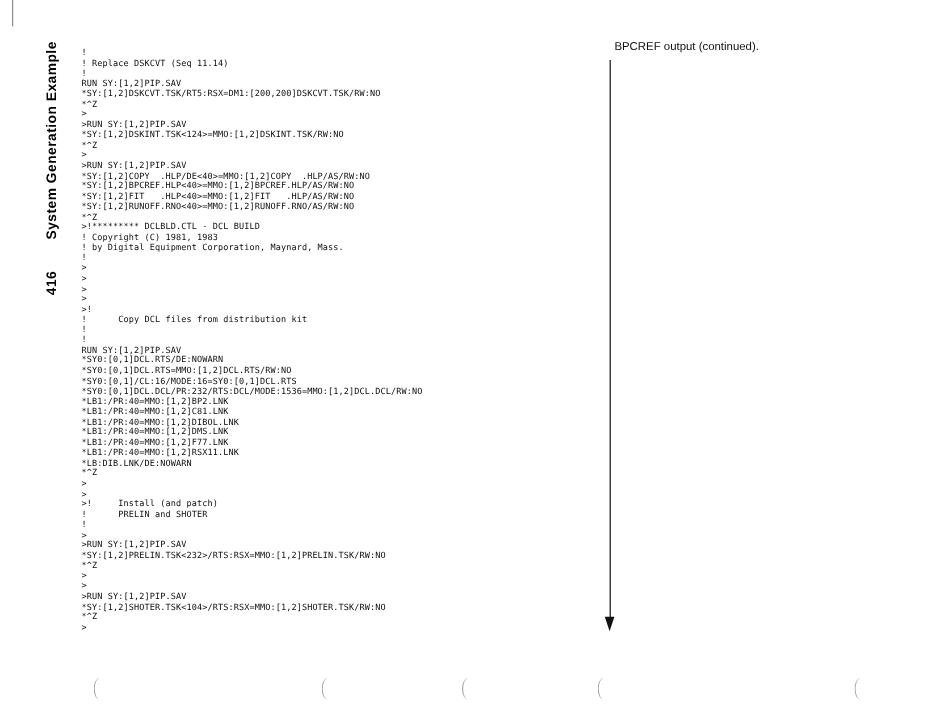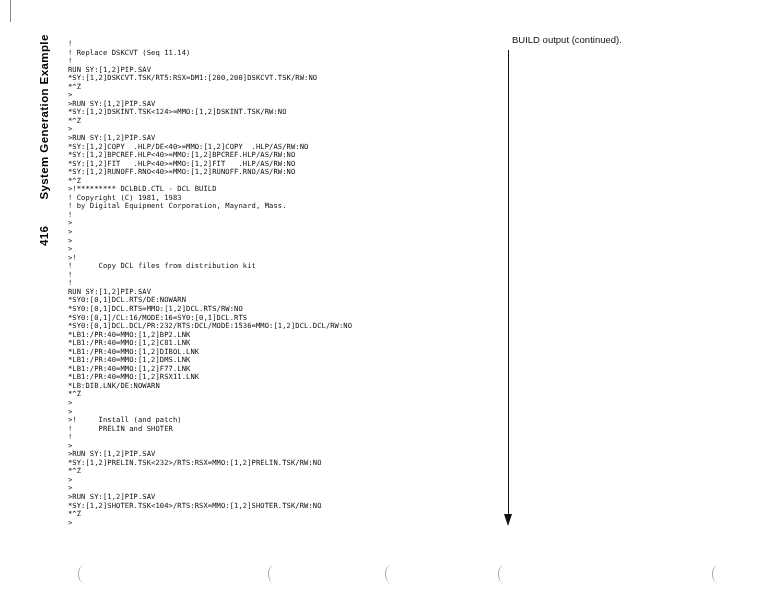--- a/index.html
+++ b/index.html
@@ -122,21 +122,21 @@
 <div class="page">
 
   <div class="corner-tick"></div>
 
   <div class="side-head">
     <span class="pagenum">416</span><span>System Generation Example</span>
   </div>
 
   <div class="listing"><div class="line">!</div><div class="line">! Replace DSKCVT (Seq 11.14)</div><div class="line">!</div><div class="line">RUN SY:[1,2]PIP.SAV</div><div class="line">*SY:[1,2]DSKCVT.TSK/RT5:RSX=DM1:[200,200]DSKCVT.TSK/RW:NO</div><div class="line">*^Z</div><div class="line">&gt; </div><div class="line">&gt;RUN SY:[1,2]PIP.SAV</div><div class="line">*SY:[1,2]DSKINT.TSK&lt;124&gt;=MMO:[1,2]DSKINT.TSK/RW:NO</div><div class="line">*^Z</div><div class="line">&gt; </div><div class="line">&gt;RUN SY:[1,2]PIP.SAV</div><div class="line">*SY:[1,2]COPY  .HLP/DE&lt;40&gt;=MMO:[1,2]COPY  .HLP/AS/RW:NO</div><div class="line">*SY:[1,2]BPCREF.HLP&lt;40&gt;=MMO:[1,2]BPCREF.HLP/AS/RW:NO</div><div class="line">*SY:[1,2]FIT   .HLP&lt;40&gt;=MMO:[1,2]FIT   .HLP/AS/RW:NO</div><div class="line">*SY:[1,2]RUNOFF.RNO&lt;40&gt;=MMO:[1,2]RUNOFF.RNO/AS/RW:NO</div><div class="line">*^Z</div><div class="line">&gt;!********* DCLBLD.CTL - DCL BUILD</div><div class="line">! Copyright (C) 1981, 1983</div><div class="line">! by Digital Equipment Corporation, Maynard, Mass.</div><div class="line">!</div><div class="line">&gt; </div><div class="line">&gt; </div><div class="line">&gt; </div><div class="line">&gt; </div><div class="line">&gt;!</div><div class="line">!      Copy DCL files from distribution kit</div><div class="line">!</div><div class="line">!</div><div class="line">RUN SY:[1,2]PIP.SAV</div><div class="line">*SY0:[0,1]DCL.RTS/DE:NOWARN</div><div class="line">*SY0:[0,1]DCL.RTS=MMO:[1,2]DCL.RTS/RW:NO</div><div class="line">*SY0:[0,1]/CL:16/MODE:16=SY0:[0,1]DCL.RTS</div><div class="line">*SY0:[0,1]DCL.DCL/PR:232/RTS:DCL/MODE:1536=MMO:[1,2]DCL.DCL/RW:NO</div><div class="line">*LB1:/PR:40=MMO:[1,2]BP2.LNK</div><div class="line">*LB1:/PR:40=MMO:[1,2]C81.LNK</div><div class="line">*LB1:/PR:40=MMO:[1,2]DIBOL.LNK</div><div class="line">*LB1:/PR:40=MMO:[1,2]DMS.LNK</div><div class="line">*LB1:/PR:40=MMO:[1,2]F77.LNK</div><div class="line">*LB1:/PR:40=MMO:[1,2]RSX11.LNK</div><div class="line">*LB:DIB.LNK/DE:NOWARN</div><div class="line">*^Z</div><div class="line">&gt; </div><div class="line">&gt; </div><div class="line">&gt;!     Install (and patch)</div><div class="line">!      PRELIN and SHOTER</div><div class="line">!</div><div class="line">&gt; </div><div class="line">&gt;RUN SY:[1,2]PIP.SAV</div><div class="line">*SY:[1,2]PRELIN.TSK&lt;232&gt;/RTS:RSX=MMO:[1,2]PRELIN.TSK/RW:NO</div><div class="line">*^Z</div><div class="line">&gt; </div><div class="line">&gt; </div><div class="line">&gt;RUN SY:[1,2]PIP.SAV</div><div class="line">*SY:[1,2]SHOTER.TSK&lt;104&gt;/RTS:RSX=MMO:[1,2]SHOTER.TSK/RW:NO</div><div class="line">*^Z</div><div class="line">&gt; </div></div>
 
-  <div class="annot">BUILD output (continued).</div>
+  <div class="annot">BPCREF output (continued).</div>
 
   <div class="arrow-wrap">
     <div class="arrow-line"></div>
     <div class="arrow-head"></div>
   </div>
 
   <div class="reg-mark" style="left:78px;"></div>
   <div class="reg-mark" style="left:268px;"></div>
   <div class="reg-mark" style="left:385px;"></div>
   <div class="reg-mark" style="left:498px;"></div>

